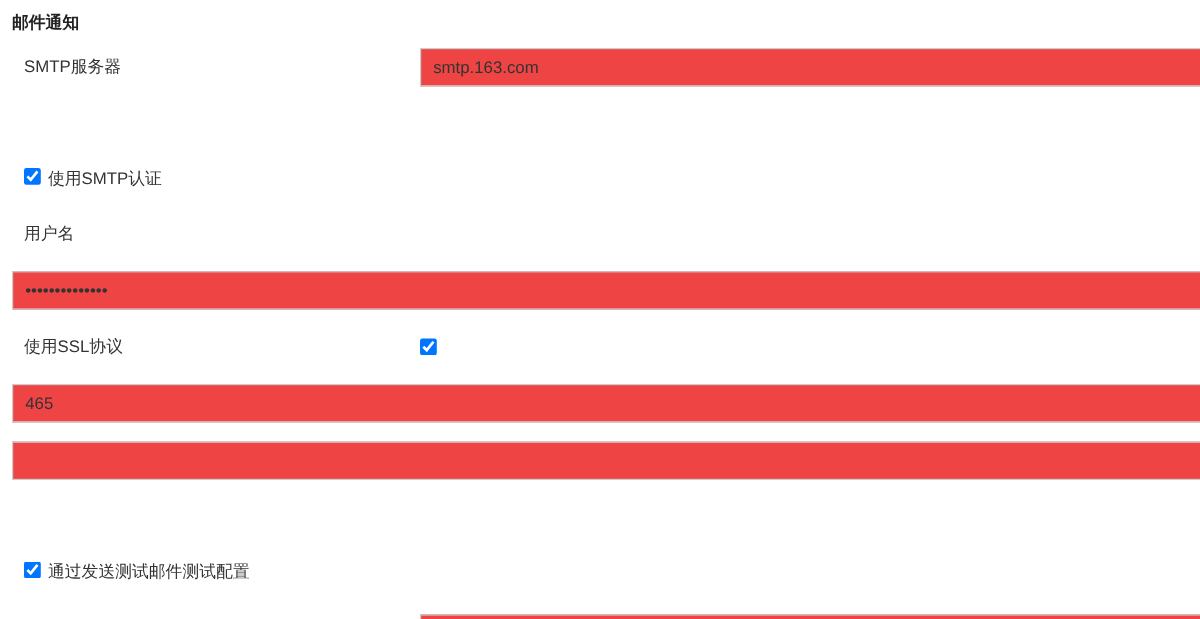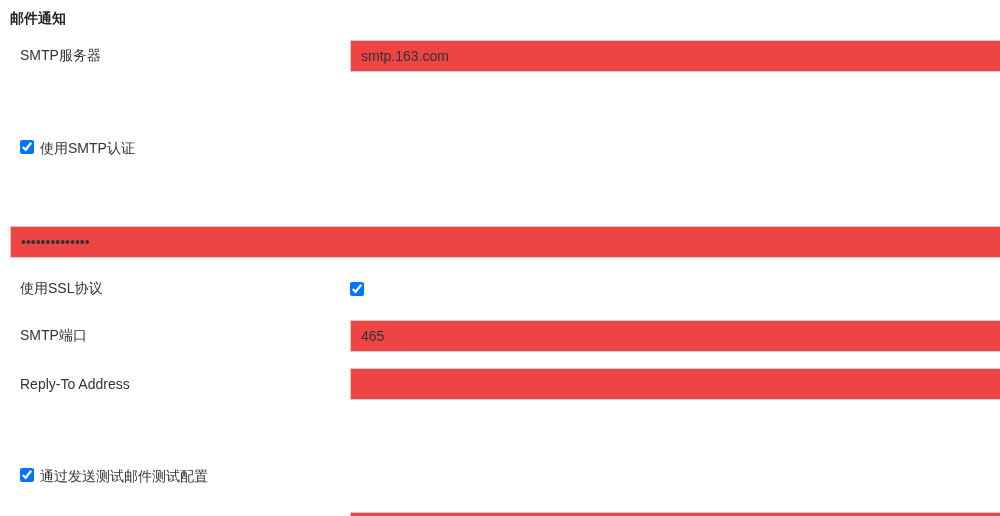--- a/index.html
+++ b/index.html
@@ -96,50 +96,47 @@
 
 <div class="form-row">
   <div class="label-col">
     <input type="checkbox" class="checkbox-input" checked="" style="">
     <span>使用SMTP认证</span>
   </div>
   <div class="input-col"></div>
 </div>
 
 <div class="form-row">
+  <div class="label-col">
+    <span>用户名</span>
+  </div>
 </div>
 
 <div class="form-row">
   <div class="input-col">
     <input type="text" class="text-input" value="••••••••••••••" style="">
   </div>
 </div>
 
 <div class="form-row">
   <div class="label-col">
     <span>使用SSL协议</span>
   </div>
   <div class="input-col">
     <input type="checkbox" class="checkbox-input" checked="" style="">
   </div>
 </div>
 
 <div class="form-row">
-  <div class="label-col">
-    <span>SMTP端口</span>
-  </div>
   <div class="input-col">
     <input type="text" class="text-input" value="465" style="">
   </div>
 </div>
 
 <div class="form-row">
-  <div class="label-col">
-    <span>Reply-To Address</span>
-  </div>
   <div class="input-col">
     <input type="text" class="text-input" value="" style="">
   </div>
 </div>
 
 <div class="form-row">
 </div>
 
 <div class="form-row" style="margin-bottom:20px;">
   <div class="label-col">

